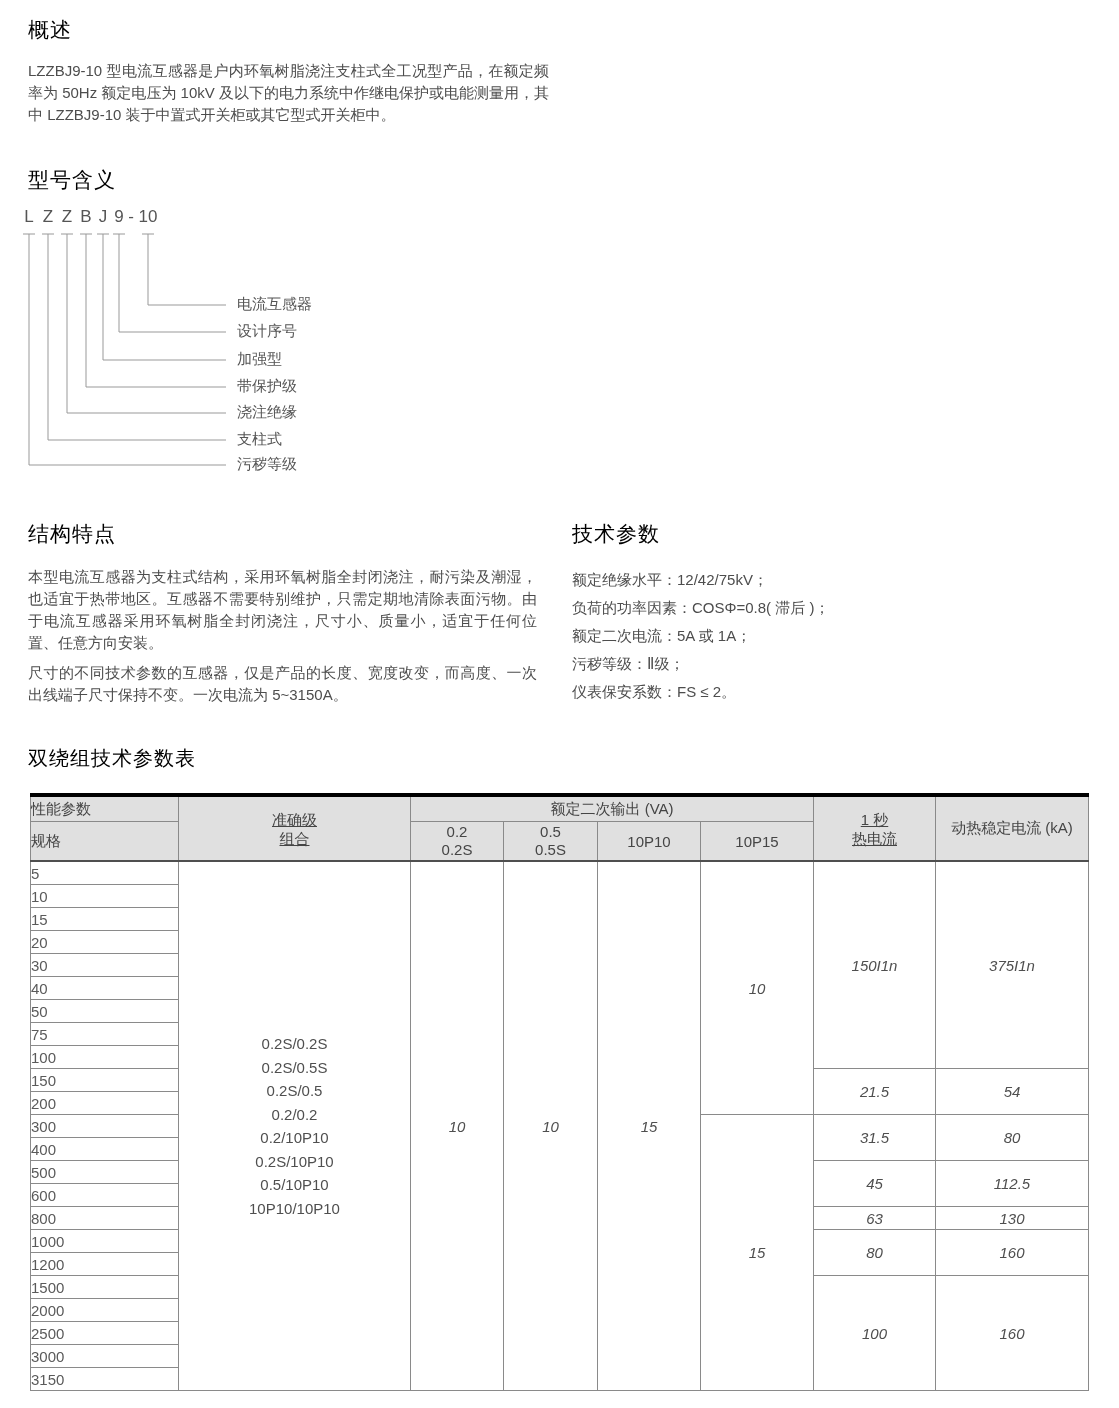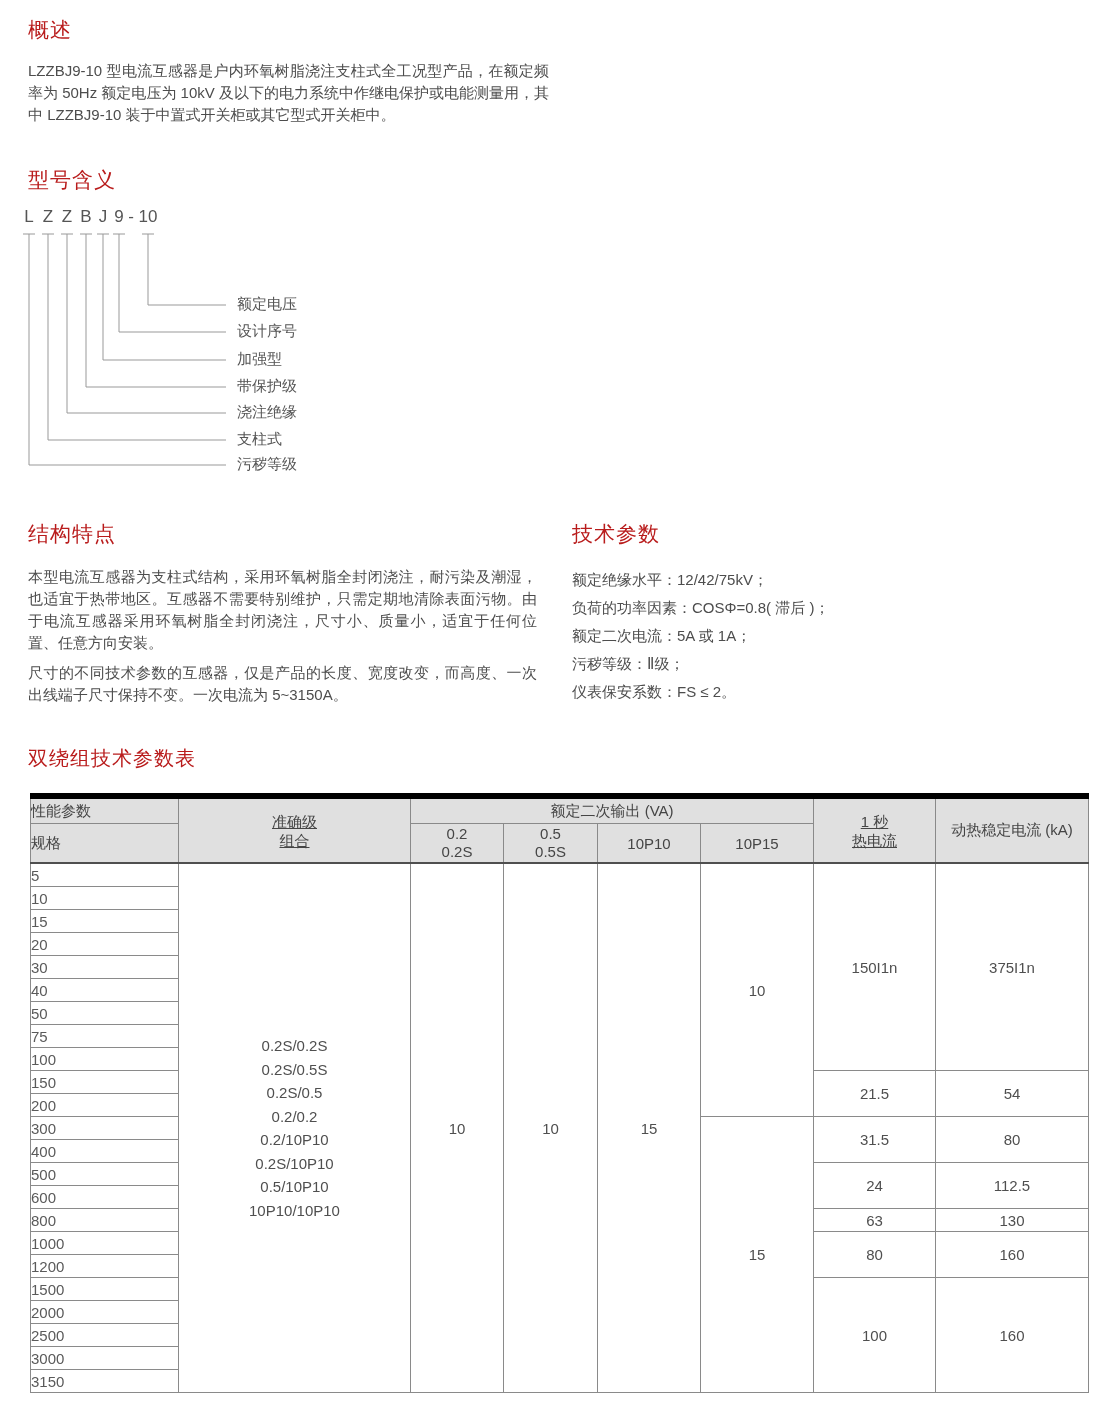--- a/index.html
+++ b/index.html
@@ -1,48 +1,48 @@
 <!DOCTYPE html>
 <html><head>
 <meta charset="utf-8">
 <style>
   html,body { margin:0; padding:0; background:#ffffff; }
   body { font-family:"Liberation Sans","DejaVu Sans",sans-serif; }
   .page { position:relative; width:1119px; height:1408px; background:#fff; overflow:hidden; }
 
-  .sec-heading { position:absolute; color:#b91c1c; font-size:21px; letter-spacing:1px; white-space:nowrap; }
+  .sec-heading { position:absolute; color:#000000; font-size:21px; letter-spacing:1px; white-space:nowrap; }
   .body-text { position:absolute; color:#4d4d4d; font-size:15px; line-height:22px; text-align:justify; }
   .body-text p { margin:0 12px 8px 0; }
 
   
   .diagram { position:absolute; left:20px; top:205px; width:420px; height:285px; }
   .diagram svg { position:absolute; left:0; top:0; }
   .code-char { position:absolute; top:2px; transform:translateX(-50%); color:#555; font-size:17px; white-space:nowrap; }
   .diag-label { position:absolute; left:217px; color:#555; font-size:15px; white-space:nowrap; }
 
   
   .tech-list { position:absolute; left:572px; top:566px; color:#4d4d4d; font-size:15px; }
   .tech-list .tp-item { height:28px; line-height:28px; white-space:nowrap; }
 
   
   table.params { position:absolute; left:30px; top:793px; width:1058px; border-collapse:collapse; table-layout:fixed; color:#4f4f4f; font-size:15px; }
-  table.params { border-top:6px solid #000000; }
+  table.params { border-top:4px solid #000000; }
   table.params th, table.params td { border:1px solid #8a8a8a; padding:0; font-weight:normal; }
   table.params thead th { background:#e0e0e0; color:#454545; }
   th.t-left { text-align:left; padding-left:9px; }
   th.perf { height:24px; border-bottom:2px solid #4f4f4f; }
   th.spec-h { height:38px; }
   th.c2, td.c { text-align:center; }
   th.wrap2 { white-space:pre-line; line-height:19px; text-align:center;text-decoration:underline; }
   th.va-sub { white-space:pre-line; line-height:18px; text-align:center; }
   tbody tr > td { height:22px; }
   tbody tr.first > td { border-top:2px solid #4f4f4f; }
   td.spec { text-align:left; padding-left:11px; color:#5a5a5a; }
   td.combo { white-space:pre-line; text-align:center; vertical-align:middle; line-height:23.5px; }
-  td.c { vertical-align:middle; }
+  td.c { vertical-align:middle;font-style:italic; }
 </style>
 </head>
 <body>
 
 <div class="page">
 
   <div class="sec-heading" style="left:28px; top:16px;">概述</div>
   <div class="body-text" style="left:28px; top:60px; width:521px;">LZZBJ9-10 型电流互感器是户内环氧树脂浇注支柱式全工况型产品，在额定频率为 50Hz 额定电压为 10kV 及以下的电力系统中作继电保护或电能测量用，其中 LZZBJ9-10 装于中置式开关柜或其它型式开关柜中。</div>
 
   <div class="sec-heading" style="left:28px; top:166px;">型号含义</div>
@@ -52,21 +52,21 @@
         <path d="M 3 29 H 15 M 9 29 V 260 H 206 M 22 29 H 34 M 28 29 V 235 H 206 M 41 29 H 53 M 47 29 V 208 H 206 M 60 29 H 72 M 66 29 V 182 H 206 M 77 29 H 89 M 83 29 V 155 H 206 M 93 29 H 105 M 99 29 V 127 H 206 M 122 29 H 134 M 128 29 V 100 H 206 " fill="none" stroke="#999" stroke-width="1"></path>
       </svg>
   <span class="code-char" style="left: 9px;">L</span>
       <span class="code-char" style="left: 28px;">Z</span>
       <span class="code-char" style="left: 47px;">Z</span>
       <span class="code-char" style="left: 66px;">B</span>
       <span class="code-char" style="left: 83px;">J</span>
       <span class="code-char" style="left: 99px;">9</span>
       <span class="code-char" style="left: 111px;">-</span>
       <span class="code-char" style="left: 128px;">10</span>
-      <div class="diag-label" style="top: 90px;">额定电压</div>
+      <div class="diag-label" style="top: 90px;">电流互感器</div>
       <div class="diag-label" style="top: 117px;">设计序号</div>
       <div class="diag-label" style="top: 145px;">加强型</div>
       <div class="diag-label" style="top: 172px;">带保护级</div>
       <div class="diag-label" style="top: 198px;">浇注绝缘</div>
       <div class="diag-label" style="top: 225px;">支柱式</div>
       <div class="diag-label" style="top: 250px;">污秽等级</div>
     </div>
 
   <div class="sec-heading" style="left:28px; top:520px;">结构特点</div>
   <div class="body-text" style="left:28px; top:566px; width:521px;">
@@ -170,21 +170,21 @@
         <td class="spec">300</td>
         <td class="c" rowspan="12">15</td>
         <td class="c" rowspan="2">31.5</td>
         <td class="c" rowspan="2">80</td>
       </tr>
       <tr>
           <td class="spec">400</td>
         </tr>
       <tr>
         <td class="spec">500</td>
-        <td class="c" rowspan="2">24</td>
+        <td class="c" rowspan="2">45</td>
         <td class="c" rowspan="2">112.5</td>
       </tr>
       <tr>
           <td class="spec">600</td>
         </tr>
       <tr>
         <td class="spec">800</td>
         <td class="c">63</td>
         <td class="c">130</td>
       </tr>

